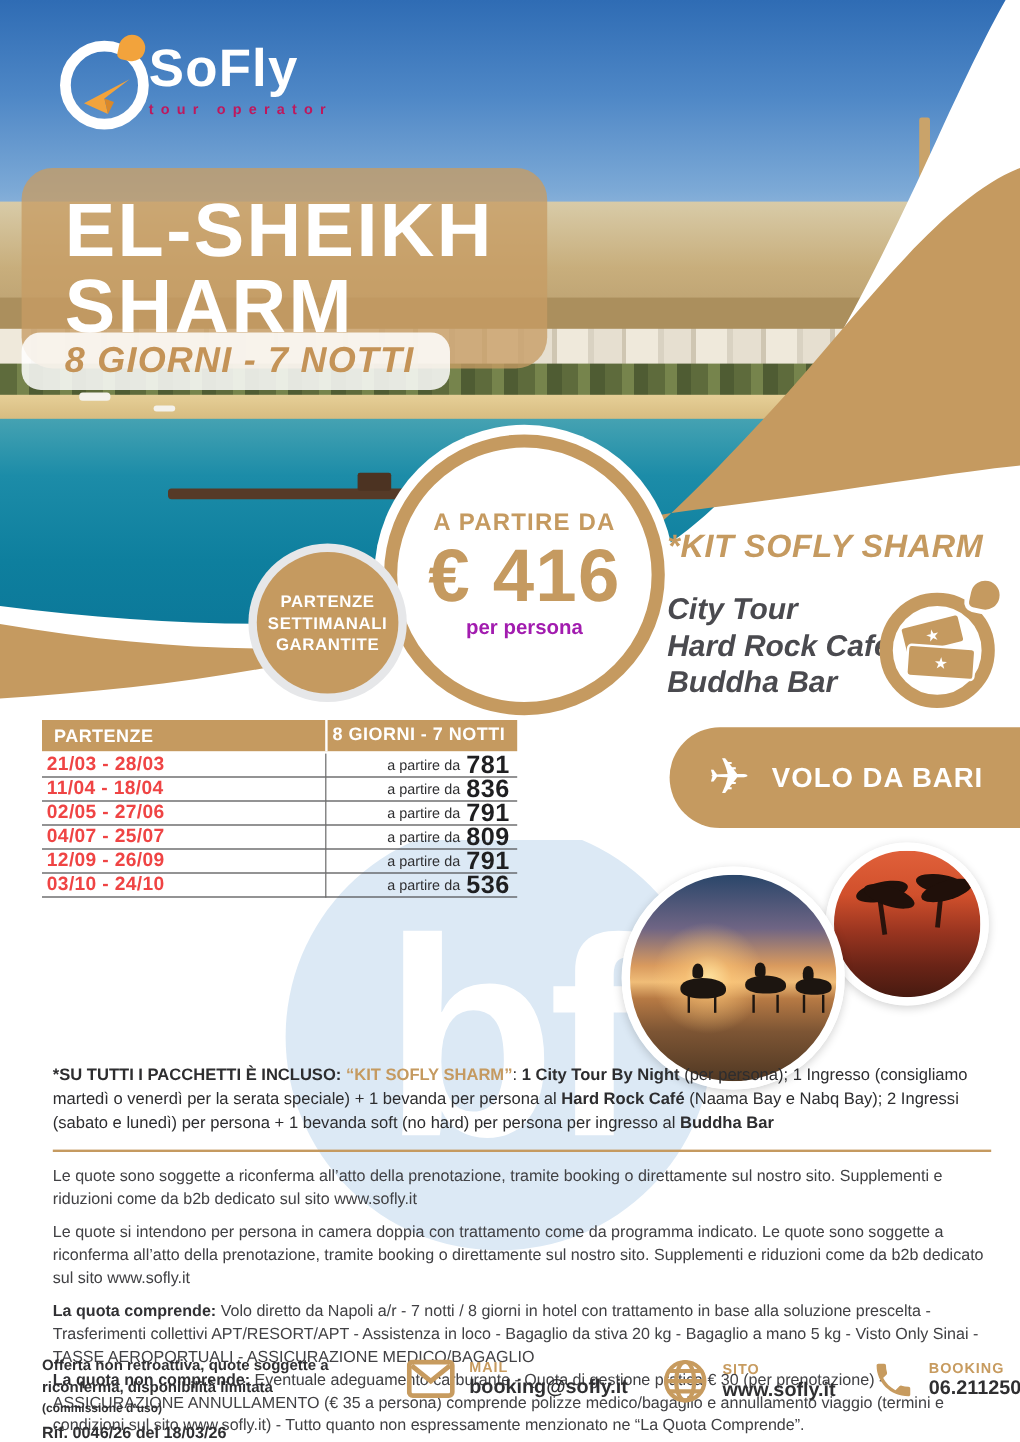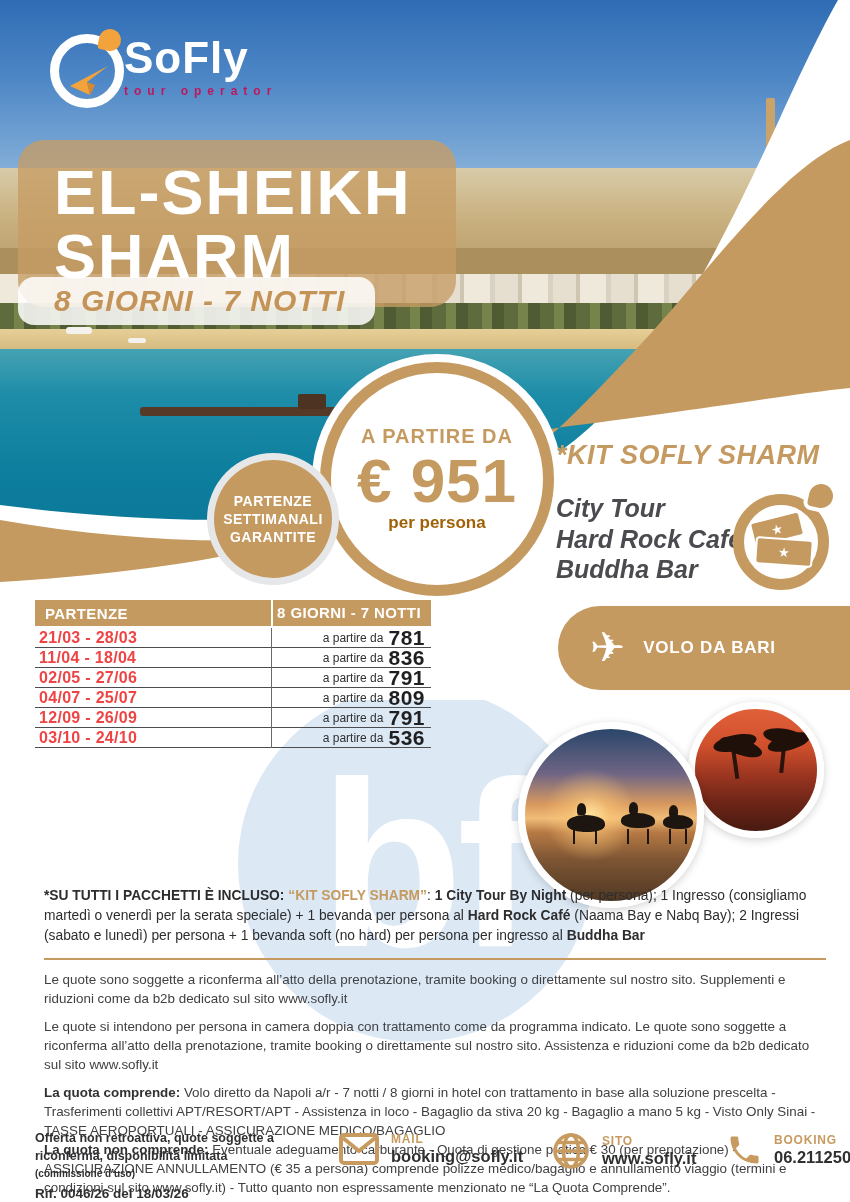--- a/index.html
+++ b/index.html
@@ -49,21 +49,21 @@
   .subtitle-box { position:absolute; left:18px; top:277px; z-index:4; background:rgba(255,255,255,0.85);
     border-radius:16px; padding:7px 30px 7px 36px; }
   .subtitle { color:#c49357; font-size:30px; font-weight:bold; font-style:italic; letter-spacing:1px; }
 
   
   .price-circle { position:absolute; left:320px; top:362px; width:234px; height:234px; z-index:5;
     background:#ffffff; border:11px solid #c59a60; border-radius:50%; box-shadow:0 0 0 8px #ffffff;
     display:flex; flex-direction:column; align-items:center; justify-content:center; text-align:center; }
   .price-prefix { color:#c59a60; font-size:20px; font-weight:bold; letter-spacing:1px; }
   .price-value { color:#c59a60; font-size:62px; font-weight:bold; letter-spacing:1px; line-height:1.05; }
-  .price-suffix { color:#a16207; font-size:17px; font-weight:bold; }
+  .price-suffix { color:#a21caf; font-size:17px; font-weight:bold; }
 
   
   .dep-badge { position:absolute; left:214px; top:460px; width:118px; height:118px; z-index:6;
     background:#c59a60; border-radius:50%; box-shadow:0 0 0 7px #e6e7e9;
     display:flex; flex-direction:column; align-items:center; justify-content:center; text-align:center; }
   .dep-badge span { color:#ffffff; font-size:14px; font-weight:bold; letter-spacing:0.5px; line-height:1.3; }
 
   
   .kit { position:absolute; left:556px; top:440px; z-index:5; }
   .kit-title { color:#c59a60; font-size:27px; font-weight:bold; font-style:italic; letter-spacing:0.5px; }
@@ -88,21 +88,21 @@
   .prow .dates { flex:1; color:#ef4444; font-size:16px; font-weight:bold; padding-left:4px; letter-spacing:0.3px; }
   .prow .pricecell { width:160px; text-align:right; padding-right:6px; border-left:1.5px solid #6a6a6a;
     height:20px; display:flex; align-items:center; justify-content:flex-end; }
   .prow .pfx { color:#2f2f31; font-size:12px; margin-right:5px; }
   .prow .val { color:#1f1f21; font-size:21px; font-weight:bold; letter-spacing:0.5px; }
 
   
   .flight { position:absolute; left:558px; top:606px; width:292px; height:84px; z-index:6;
     background:#c59a60; border-radius:44px 0 0 44px; display:flex; align-items:center; }
   .flight-icon { color:#ffffff; font-size:42px; margin-left:32px; line-height:1; }
-  .flight-label { color:#ffffff; font-size:17px; font-weight:bold; letter-spacing:0.8px; margin-left:18px; }
+  .flight-label { color:#ffffff; font-size:23px; font-weight:bold; letter-spacing:0.8px; margin-left:18px; }
 
   
   .watermark { position:absolute; left:238px; top:686px; width:356px; height:356px; border-radius:50%;
     background:#dce9f5; z-index:1; display:flex; align-items:center; justify-content:center; }
   .watermark span { color:#ffffff; font-size:235px; font-weight:bold; line-height:1; letter-spacing:-6px;margin-left:17px; }
 
   
   .circle-photo { position:absolute; border-radius:50%; border:7px solid #ffffff; overflow:hidden;
     box-shadow:0 2px 8px rgba(0,0,0,0.18); }
   .photo-small { left:688px; top:702px; width:136px; height:136px; z-index:4;
@@ -199,21 +199,21 @@
   <div class="title-box">
     <div class="title-line">EL-SHEIKH</div>
     <div class="title-line">SHARM</div>
   </div>
   <div class="subtitle-box">
     <div class="subtitle">8 GIORNI - 7 NOTTI</div>
   </div>
 
   <div class="price-circle">
     <div class="price-prefix">A PARTIRE DA</div>
-    <div class="price-value">€ 951</div>
+    <div class="price-value">€ 416</div>
     <div class="price-suffix">per persona</div>
   </div>
 
   <div class="dep-badge">
     <span>PARTENZE</span>
     <span>SETTIMANALI</span>
     <span>GARANTITE</span>
   </div>
 
   <div class="kit">
@@ -306,21 +306,21 @@
     <div class="camel-leg cl4"></div>
     <div class="camel-leg cl5"></div>
     <div class="camel-leg cl6"></div>
   </div>
 
   <div class="fineprint">
     <p class="included"><span class="lbl">*SU TUTTI I PACCHETTI È INCLUSO: </span><span class="kitname">“KIT SOFLY SHARM”</span><span>: </span><span class="itname">1 City Tour By Night </span><span>(per persona); 1 Ingresso (consigliamo martedì o venerdì per la serata speciale) + 1 bevanda per persona al </span><span class="itname">Hard Rock Café </span><span>(Naama Bay e Nabq Bay); 2 Ingressi (sabato e lunedì) per persona + 1 bevanda soft (no hard) per persona per ingresso al </span><span class="itname">Buddha Bar</span></p>
     <div class="tan-divider"></div>
     <div class="terms">
       <p>Le quote sono soggette a riconferma all’atto della prenotazione, tramite booking o direttamente sul nostro sito. Supplementi e riduzioni come da b2b dedicato sul sito www.sofly.it</p>
-      <p>Le quote si intendono per persona in camera doppia con trattamento come da programma indicato. Le quote sono soggette a riconferma all’atto della prenotazione, tramite booking o direttamente sul nostro sito. Assistenza e riduzioni come da b2b dedicato sul sito www.sofly.it</p>
+      <p>Le quote si intendono per persona in camera doppia con trattamento come da programma indicato. Le quote sono soggette a riconferma all’atto della prenotazione, tramite booking o direttamente sul nostro sito. Supplementi e riduzioni come da b2b dedicato sul sito www.sofly.it</p>
       <p class="tight"><span class="b">La quota comprende:</span><span> Volo diretto da Napoli a/r  - 7 notti / 8 giorni in hotel con trattamento in base alla soluzione prescelta - Trasferimenti collettivi APT/RESORT/APT - Assistenza in loco - Bagaglio da stiva 20 kg - Bagaglio a mano 5 kg - Visto Only Sinai - TASSE AEROPORTUALI - ASSICURAZIONE MEDICO/BAGAGLIO</span></p>
       <p class="tight"><span class="b">La quota non comprende:</span><span>  Eventuale adeguamento carburante - Quota di gestione pratica € 30 (per prenotazione) - ASSICURAZIONE ANNULLAMENTO (€ 35 a persona) comprende polizze medico/bagaglio e annullamento viaggio (termini e condizioni sul  sito www.sofly.it) - Tutto quanto non espressamente menzionato ne “La Quota Comprende”.</span></p>
     </div>
   </div>
 
   <div class="footer">
     <div class="disclaimer">
       <div class="d1">
         <span>Offerta non retroattiva, quote soggette a</span><br>
         <span>riconferma, disponibilità limitata </span><span class="small">(commissione d’uso)</span>

